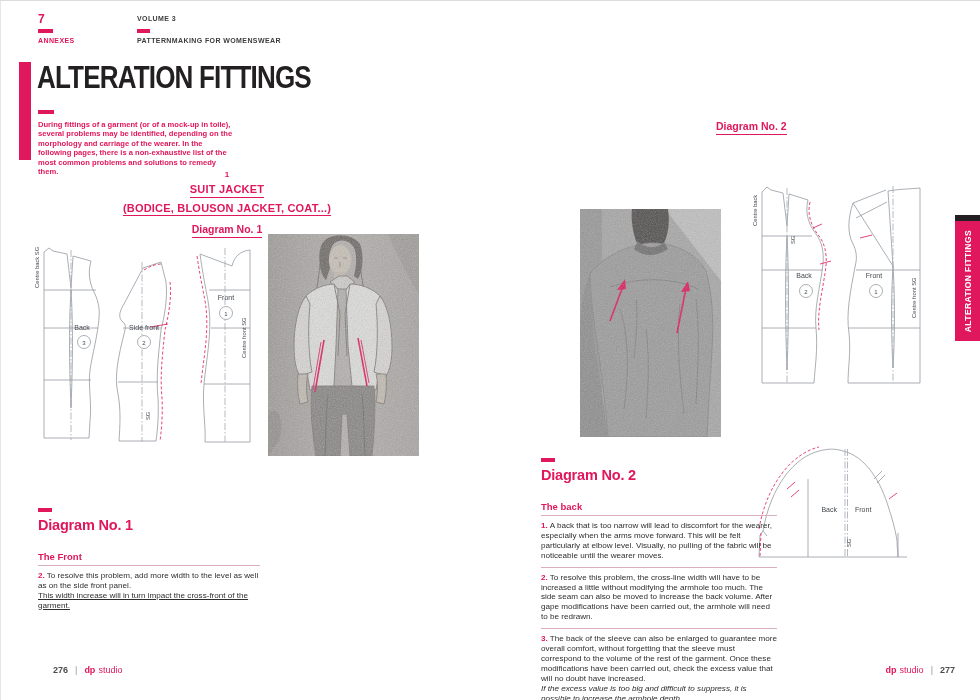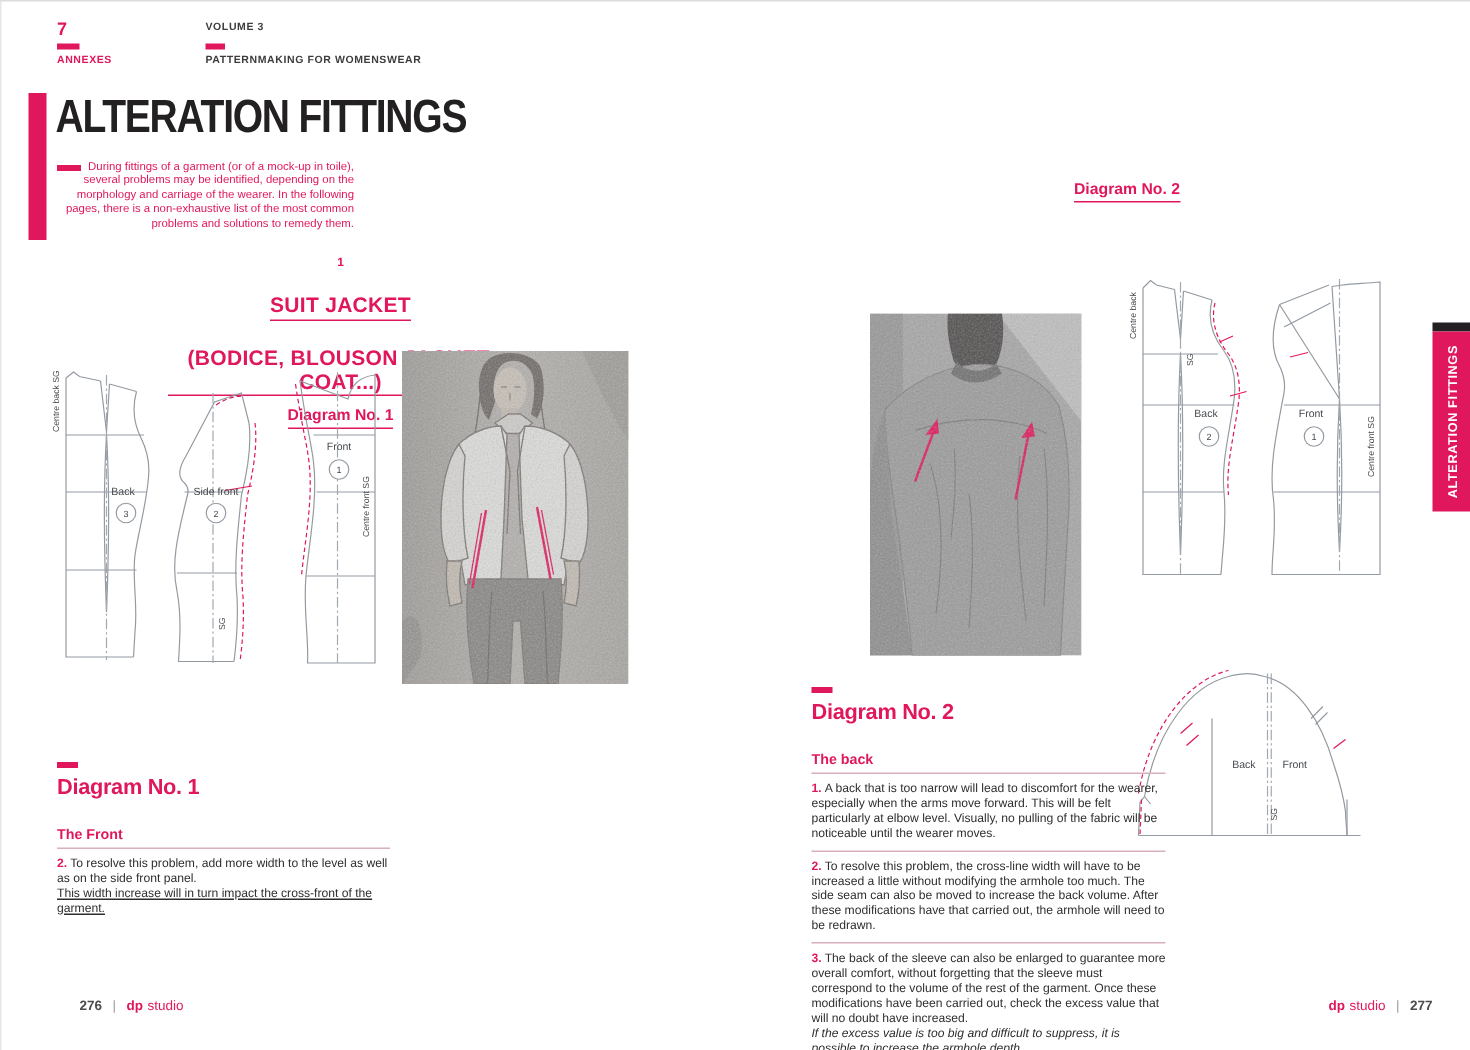--- a/index.html
+++ b/index.html
@@ -19,30 +19,30 @@
   .gray-ink { color:#3c3c3c; }
 
   
   .title-bar { left:19px; top:62px; width:12px; height:98px; background:#e0175c; }
   .main-title {
     left:37px; top:60px; font-size:31px; font-weight:bold; color:#232021;
     letter-spacing:-1px; transform:scaleX(.84); transform-origin:left top;
     white-space:nowrap;
   }
   .intro {
-    left:38px; top:106px; width:198px; font-size:7.6px; line-height:9.4px;
-    font-weight:normal; color:#e0175c; text-align:right;
+    left:38px; top:120px; width:198px; font-size:7.6px; line-height:9.4px;
+    font-weight:bold; color:#e0175c; text-align:left;
   }
 
   
   .sec-head { left:112px; top:170px; width:230px; text-align:center; }
   .sec-head .n { font-size:8px; font-weight:bold; color:#e0175c; }
   .sec-head .u {
-    display:inline-block; font-size:14px; font-weight:bold; color:#e0175c;
-    border-bottom:1px solid #e0175c; padding-bottom:1.5px; margin-top:16px;
+    display:inline-block; font-size:11px; font-weight:bold; color:#e0175c;
+    border-bottom:1px solid #e0175c; padding-bottom:1.5px; margin-top:0;
     letter-spacing:.2px;
   }
   .sec-head .dg {
     display:inline-block; font-size:10.5px; font-weight:bold; color:#e0175c;
     border-bottom:1px solid #e0175c; padding-bottom:1.5px; margin-top:7px;
   }
   .dg2-label {
     left:716px; top:120px; display:inline-block; font-size:10.5px; font-weight:bold;
     color:#e0175c; border-bottom:1px solid #e0175c; padding-bottom:2px;
   }
@@ -296,21 +296,21 @@
   </div>
 
   <div class="abs txt-sec" style="left:541px; top:458px; width:236px;">
     <div class="sdash"></div>
     <h2>Diagram No. 2</h2>
     <h3>The back</h3>
     <div class="item rule">
       <span class="num">1.</span><span>A back that is too narrow will lead to discomfort for the wearer, especially when the arms move forward. This will be felt particularly at elbow level. Visually, no pulling of the fabric will be noticeable until the wearer moves.</span>
     </div>
     <div class="item rule">
-      <span class="num">2.</span><span>To resolve this problem, the cross-line width will have to be increased a little without modifying the armhole too much. The side seam can also be moved to increase the back volume. After these modifications have that carried out, the armhole will need to be redrawn.</span>
+      <span class="num">2.</span><span>To resolve this problem, the cross-line width will have to be increased a little without modifying the armhole too much. The side seam can also be moved to increase the back volume. After gape modifications have been carried out, the armhole will need to be redrawn.</span>
     </div>
     <div class="item rule">
       <span class="num">3.</span><span>The back of the sleeve can also be enlarged to guarantee more overall comfort, without forgetting that the sleeve must correspond to the volume of the rest of the garment. Once these modifications have been carried out, check the excess value that will no doubt have increased.</span>
       <div class="note">If the excess value is too big and difficult to suppress, it is possible to increase the armhole depth.</div>
     </div>
   </div>
 
   <div class="abs side-tab">
     <div class="cap"></div>
     <div class="body">

